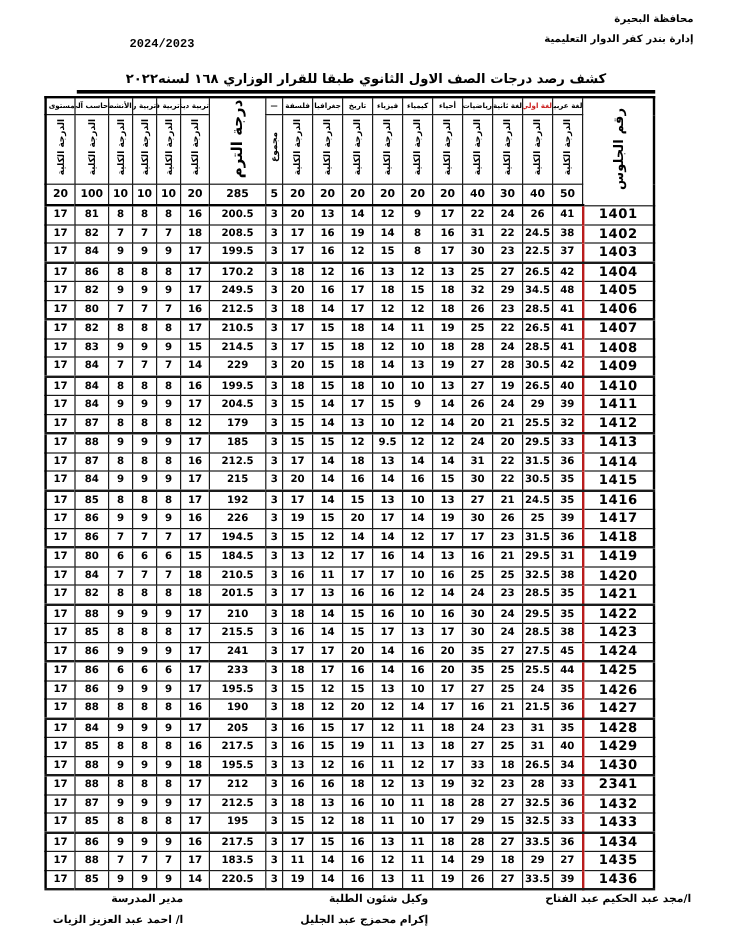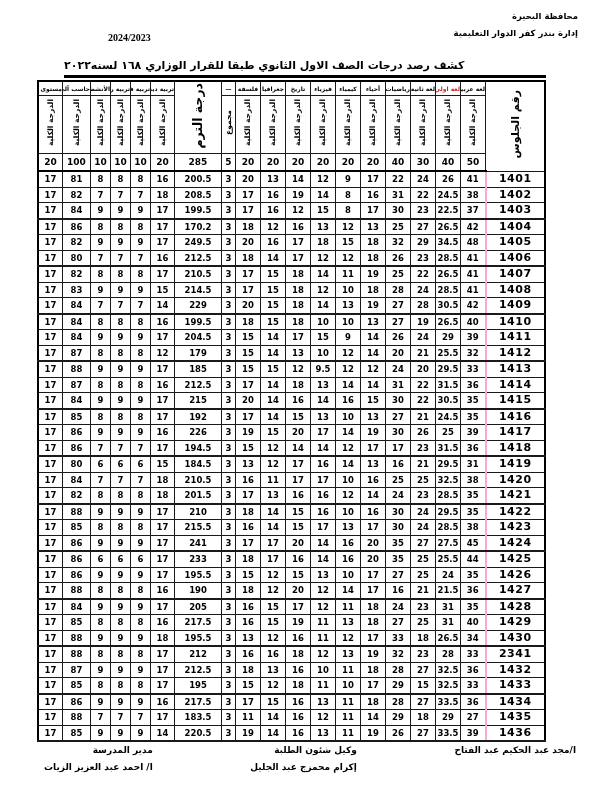--- a/index.html
+++ b/index.html
@@ -4,37 +4,37 @@
 <style>
   html,body{margin:0;padding:0;background:#e8e8e8;}
   .page{
     width:612px;height:792px;background:#fff;position:relative;margin:0 auto;
     font-family:"DejaVu Sans",sans-serif;color:#000;overflow:hidden;
   }
   
   .letterhead{position:absolute;top:8px;right:34px;text-align:right;direction:rtl;
     font-size:8.5px;font-weight:bold;line-height:1.95;}
   .year{position:absolute;top:32px;left:108px;font-size:10px;font-weight:bold;
-    font-family:Liberation Serif, serif;}
-  .title{position:absolute;top:59px;right:66px;width:482px;text-align:left;direction:rtl;
+    font-family:Liberation Mono, monospace;}
+  .title{position:absolute;top:59px;right:66px;width:482px;text-align:center;direction:rtl;
     font-size:11px;font-weight:bold;border-bottom:3px solid #000;padding-bottom:3px;}
   
   .tblwrap{position:absolute;top:80px;right:66px;}
   table{border-collapse:collapse;table-layout:fixed;width:482px;direction:rtl;
     border:2px solid #000;background:#fff;}
   th,td{border:1px solid #1a1a1a;padding:0;text-align:center;vertical-align:middle;overflow:hidden;}
   th.sub-label{font-size:6px;font-weight:bold;height:13px;line-height:13px;white-space:nowrap;}
   th.rot-h{height:57px;font-weight:normal;}
   .vert{writing-mode:vertical-rl;transform:rotate(180deg);display:inline-block;
     font-size:7.5px;font-weight:bold;white-space:nowrap;line-height:1;}
   th.seat-h .vert{font-size:11px;letter-spacing:2px;}
   th.term-h .vert{font-size:12.5px;letter-spacing:1px;}
   tr.max-row td{font-size:9px;font-weight:bold;height:16px;border-bottom:2px solid #000;}
   tbody td{font-size:8.5px;font-weight:bold;height:14.5px;line-height:14.5px;}
-  tbody td.seat-cell{font-size:11px;border-left:2px solid #f9a8d4;letter-spacing:0.5px;}
+  tbody td.seat-cell{font-size:11px;border-left:2px solid #b91c1c;letter-spacing:0.5px;}
   tbody tr:nth-child(3n) td{border-bottom-width:2px;}
   
   .footer{position:absolute;top:742px;left:0;width:612px;direction:rtl;display:flex;
     justify-content:space-between;padding:0 36px 0 44px;box-sizing:border-box;}
   .sig{font-size:9px;font-weight:bold;direction:rtl;line-height:1.9;}
 </style>
 </head>
 <body>
 
 <div class="page">

